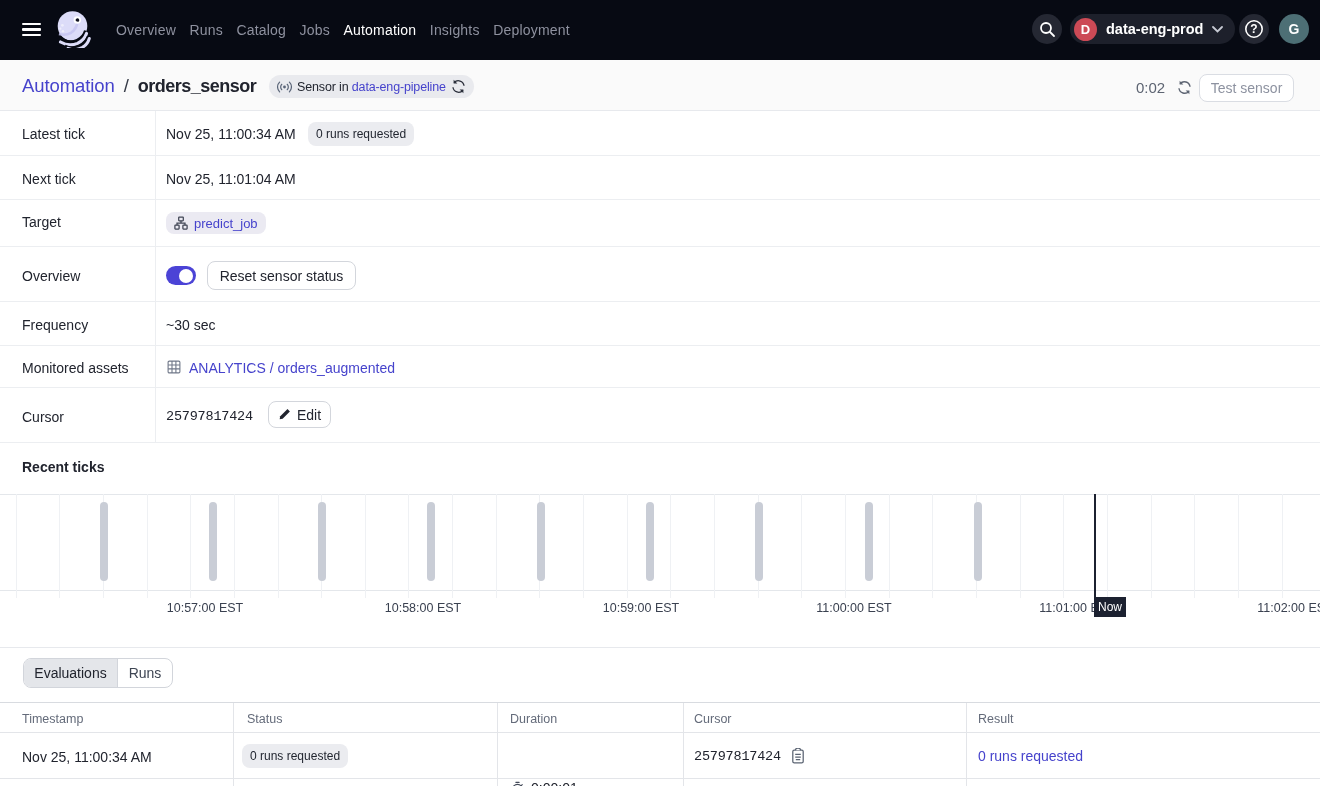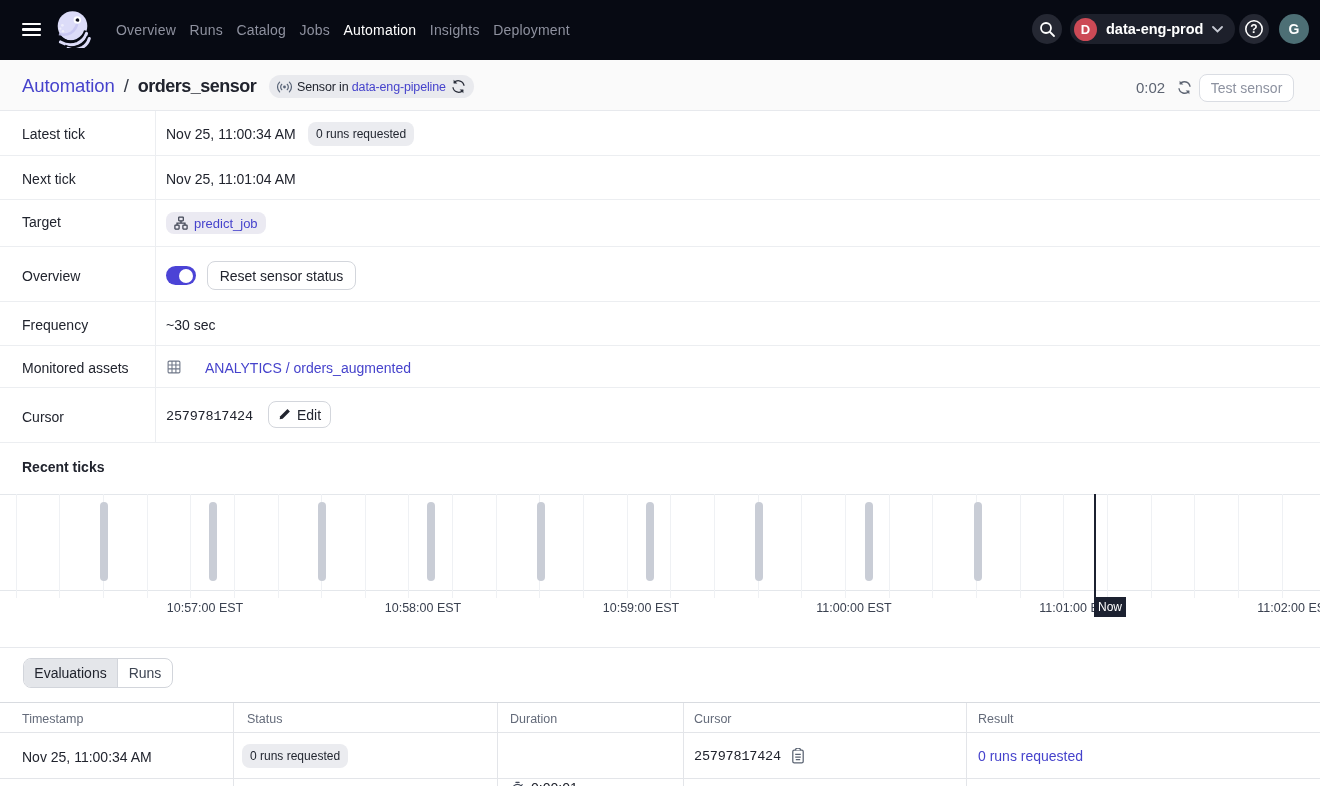--- a/index.html
+++ b/index.html
@@ -194,21 +194,21 @@
     <div class="plabel" style="top:317px;">Frequency</div>
     <div class="pval" style="top:317px;">~30 sec</div>
 
     <div class="plabel" style="top:360px;">Monitored assets</div>
     <svg class="abs" style="left:167px; top:360px;" width="14" height="14" viewBox="0 0 14 14">
         <g fill="none" stroke="#707889" stroke-width="1.1">
           <rect x="1.1" y="1.1" width="11.8" height="11.8" rx="1.2"></rect>
           <path d="M1.1 5 H12.9 M1.1 8.9 H12.9 M5 1.1 V12.9 M8.9 1.1 V12.9"></path>
         </g>
       </svg>
-    <div class="abs link" style="left:189px; top:360px; font-size:14px;margin-left:16px;">ANALYTICS / orders_augmented</div>
+    <div class="abs link" style="left:189px; top:360px; font-size:14px;">ANALYTICS / orders_augmented</div>
 
     <div class="plabel" style="top:409px;">Cursor</div>
     <div class="pval" style="top:409px; font-family:'Liberation Mono', monospace; font-size:13.5px; letter-spacing:-0.2px;">25797817424</div>
     <div class="abs" style="left:268px; top:401px; width:63px; height:27px; border:1px solid #d3d6dc; border-radius:8px; background:#fff; display:flex; align-items:center; justify-content:center; gap:6px; font-size:14px; color:#21242e;">
       <svg width="13" height="13" viewBox="0 0 14 14">
           <path d="M10.2 1.2 L12.8 3.8 L5 11.6 L1.8 12.2 L2.4 9 Z" fill="#21242e"></path>
         </svg>
       Edit
     </div>
   </div>

